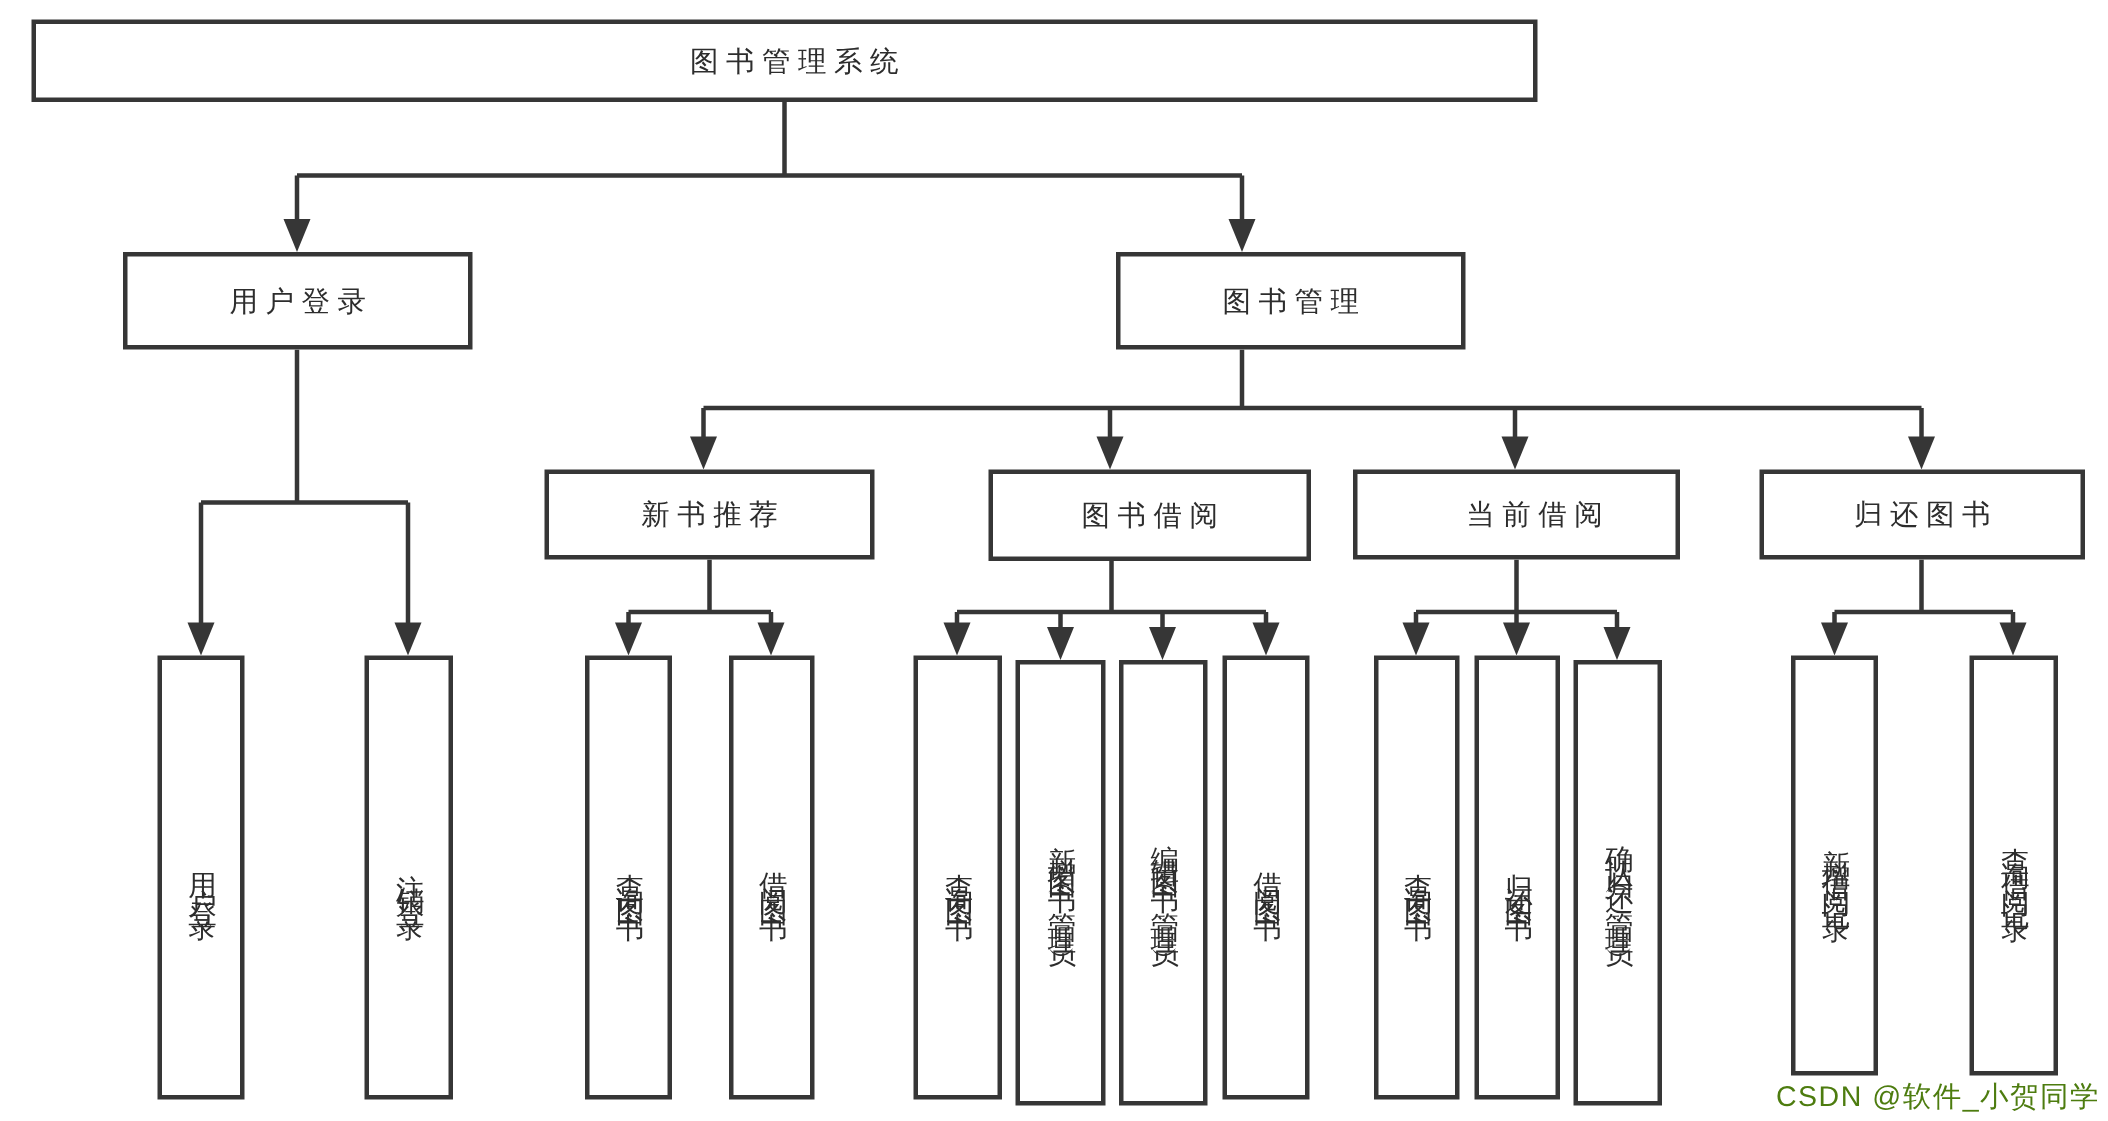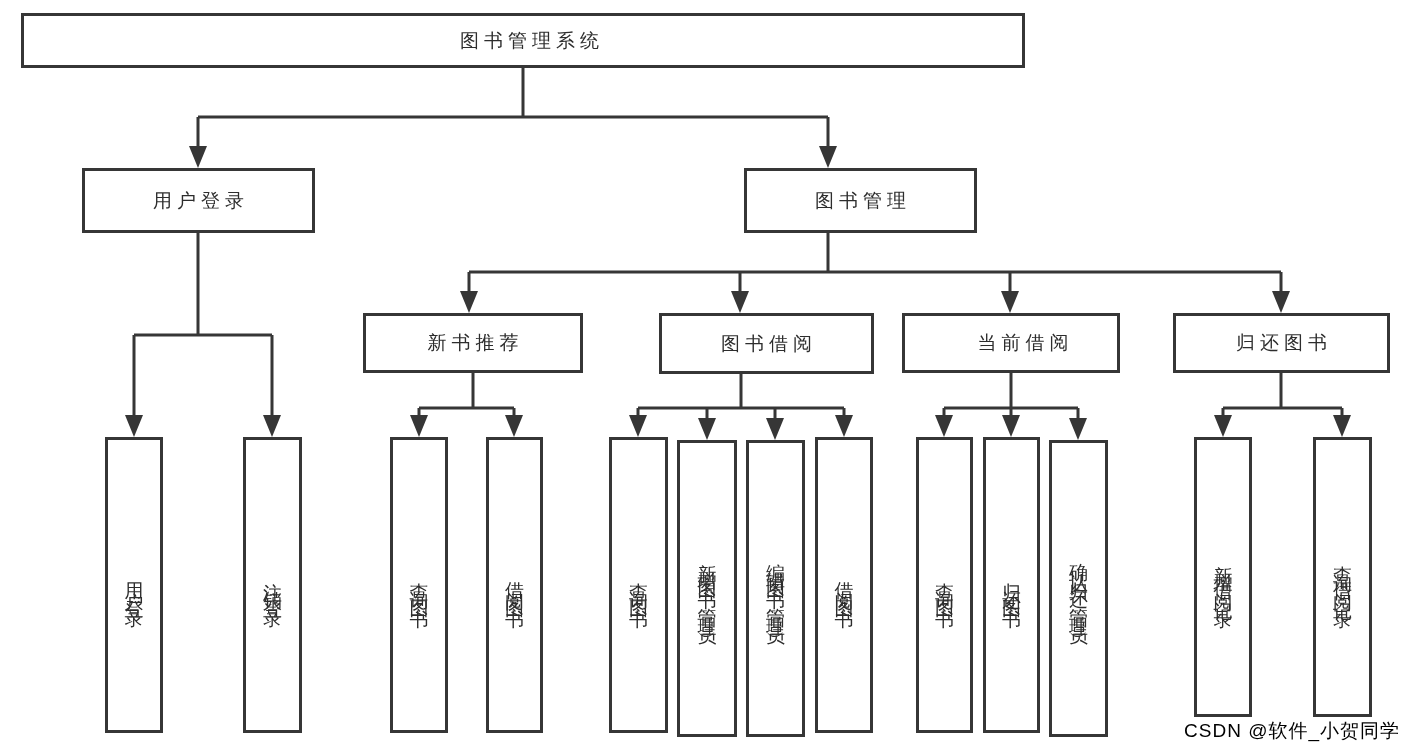--- a/index.html
+++ b/index.html
@@ -68,21 +68,21 @@
   #v-return-book   { left: 983px;  top: 437px; width: 57px; height: 296px; }
   #v-confirm-return{ left: 1049px; top: 440px; width: 59px; height: 297px; }
   #v-add-record    { left: 1194px; top: 437px; width: 58px; height: 280px; }
   #v-query-record  { left: 1313px; top: 437px; width: 59px; height: 280px; }
 
   .watermark {
     position: absolute;
     right: 5px;
     bottom: 3px;
     font-size: 19px;
-    color: #000000;
+    color: #4d7c0f;
     letter-spacing: 1px;
     z-index: 5;
     white-space: nowrap;
   }
 </style>
 </head>
 <body>
 
 <div id="canvas">
 

